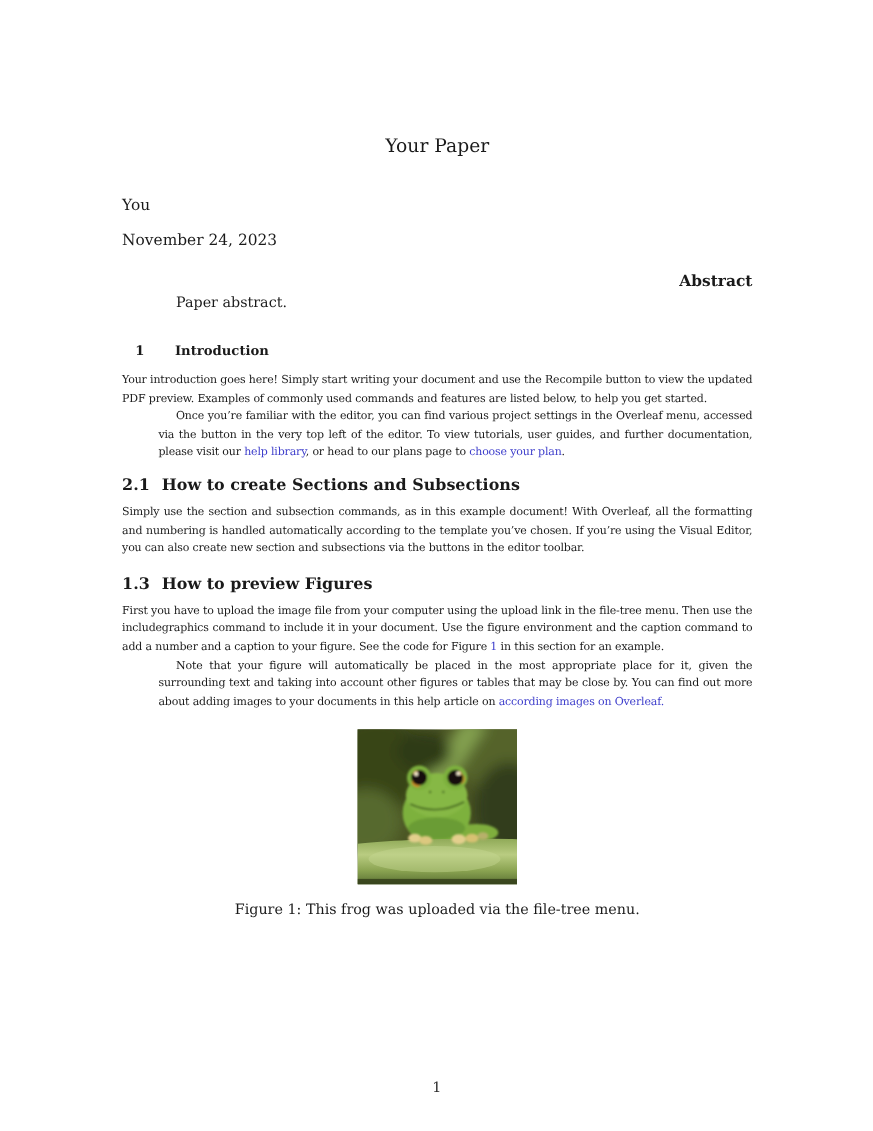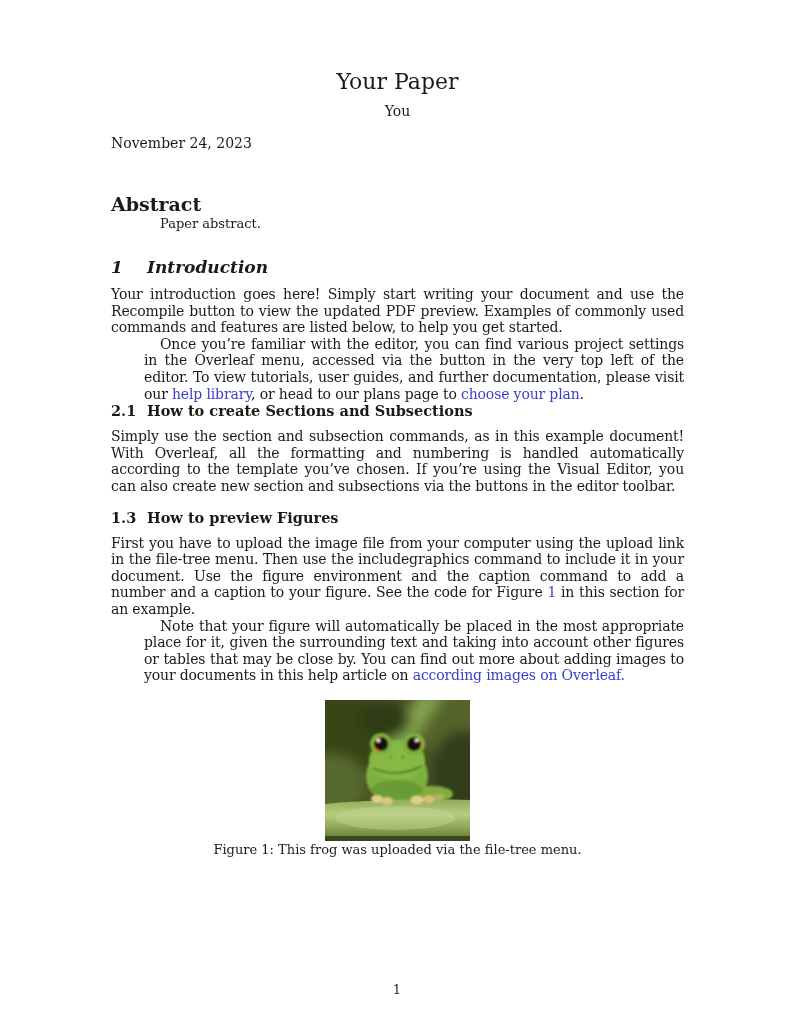--- a/index.html
+++ b/index.html
@@ -13,75 +13,74 @@
     height: 1028px;
     margin: 0 auto;
     background: #ffffff;
     color: var(--text);
     font-family: "DejaVu Serif", serif;
     overflow: hidden;
   }
   .content { padding: 0 110px 0 111px; }
 
   .title {
-    margin: 68px 0 0 0;
+    margin: 120px 0 0 0;
     text-align: center;
-    font-size: 22px;
+    font-size: 17px;
     line-height: 27px;
     font-weight: normal;
   }
-  .author   { margin-top: 8px; text-align: center; font-size: 14px; line-height: 17px; }
+  .author   { margin-top: 32px; text-align: left; font-size: 14px; line-height: 17px; }
   .date     { margin-top: 15px; text-align: left; font-size: 14px; line-height: 17px; }
 
   .abstract-heading {
-    margin-top: 45px;
-    text-align: left;
-    font-size: 19px;
+    margin-top: 21px;
+    text-align: right;
+    font-size: 14px;
     line-height: 15px;
     font-weight: bold;
   }
   .abstract-body {
     margin: 4px 40px 0 40px;
     text-indent: 9px;
     font-size: 13px;
     line-height: 16px;
   }
 
   h2.section {
-    margin: 24px 0 0 0;
-    font-size: 17px;
+    margin: 24px 0 0 12px;
+    font-size: 12px;
     line-height: 22px;
     font-weight: bold;
-    font-style: italic;
   }
   h3.subsection {
     margin: 14px 0 0 0;
     font-size: 14.5px;
     line-height: 18px;
     font-weight: bold;
   }
-  h3.first-sub { margin-top: 0; }
+  h3.first-sub { margin-top: 11px; }
   .sec-num { display: inline-block; min-width: 36px; }
 
   p.body {
     margin: 0;
-    font-size: 14px;
+    font-size: 10px;
     line-height: 16.6px;
     letter-spacing: -0.15px;
     text-align: justify;
   }
   p.after-heading { margin-top: 8px; }
   p.indent { text-indent: 16px; margin-left: 33px; }
 
   .doc-link { color: var(--link); cursor: pointer; }
 
   .figure-block { margin-top: 16px; text-align: center; }
   .figure-image { display: block; width: 145px; height: 141px; margin: 0 auto; }
   .caption {
-    margin-top: 0;
+    margin-top: 15px;
     text-align: center;
     font-size: 13px;
     line-height: 17px;
   }
 
   .page-number {
     position: absolute;
     left: 0; right: 0;
     bottom: 31px;
     text-align: center;

